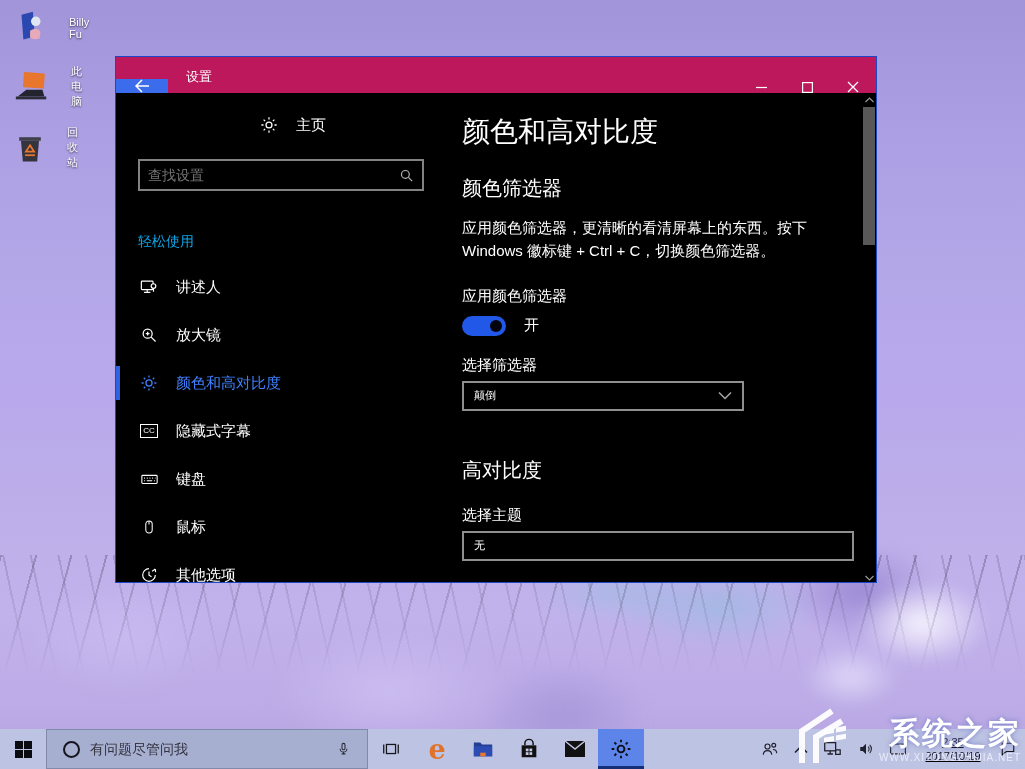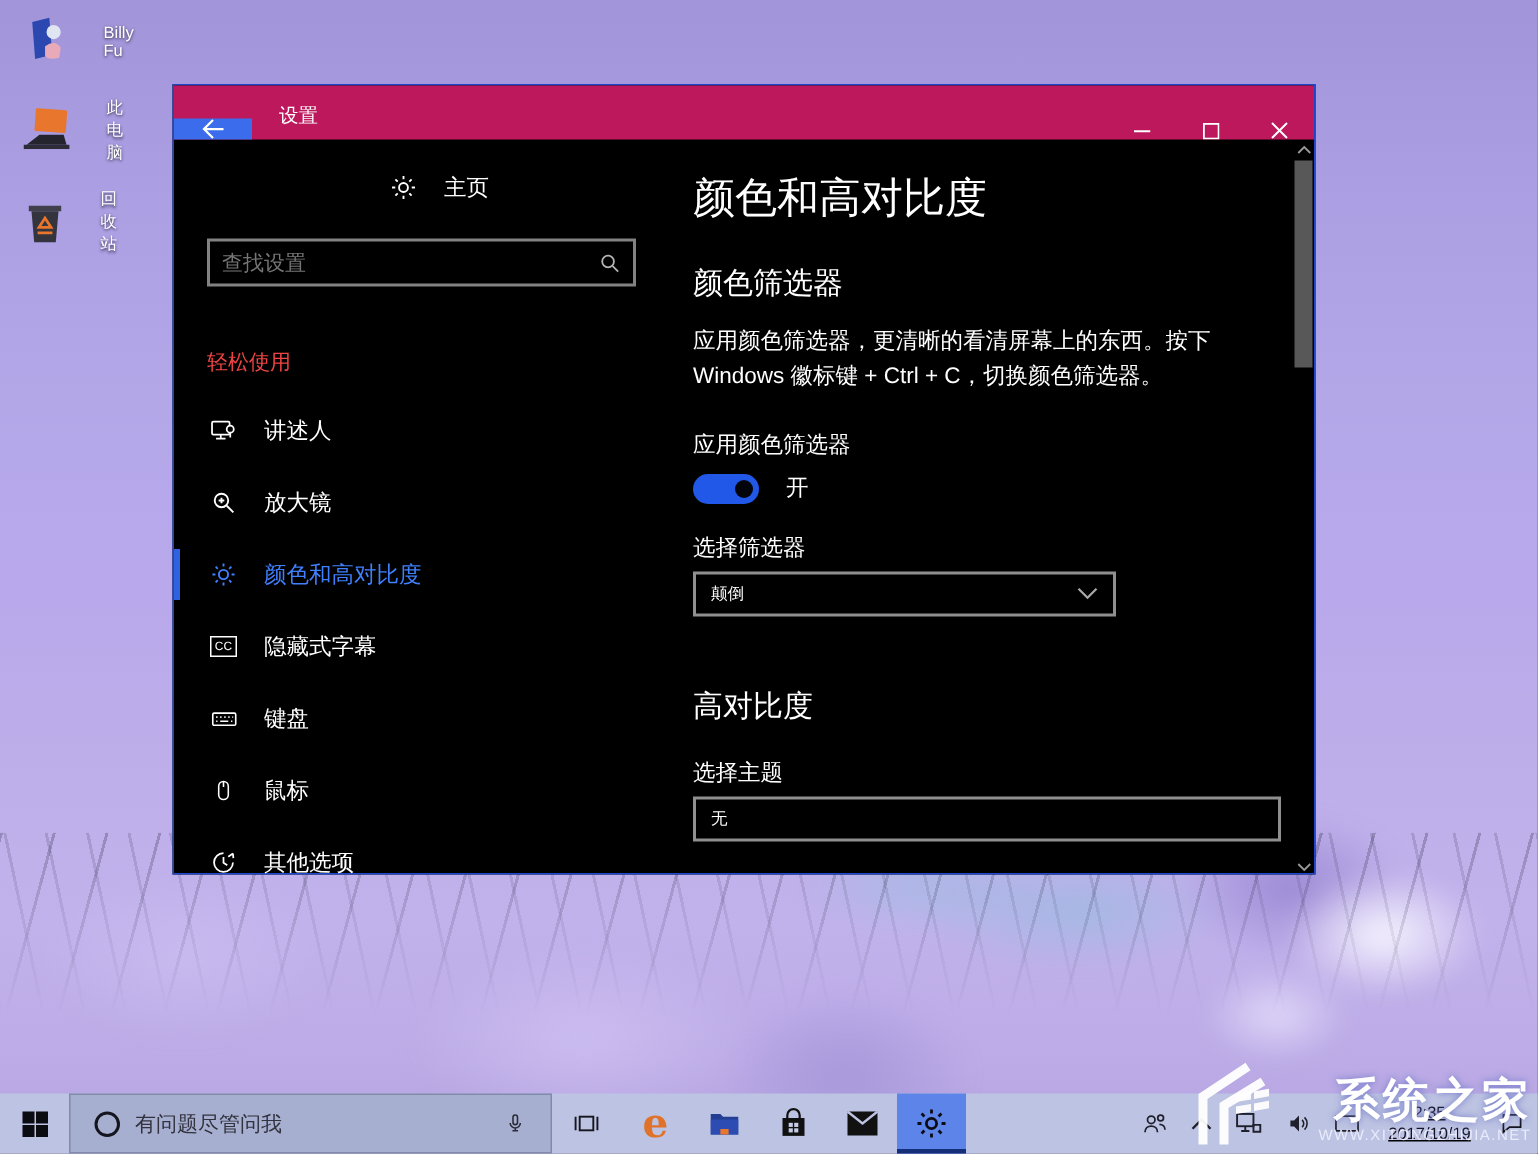--- a/index.html
+++ b/index.html
@@ -46,21 +46,21 @@
   .tb-btn { width:46px; display:flex; align-items:center; justify-content:center; }
   .win-body { display:flex; height:492px; }
 
   
   .sidebar { width:330px; padding-top:14px; flex:none; }
   .home-row { display:flex; align-items:center; gap:16px; padding-left:22px; height:36px; font-size:15px;justify-content:center; }
   .searchbox { margin:16px 22px 0 22px; height:32px; border:2px solid #828282;
     display:flex; align-items:center; padding:0 8px; }
   .searchbox input { flex:1; background:transparent; border:none; outline:none;
     color:#cfcfcf; font-size:14px; font-family:inherit; }
-  .side-section { margin:42px 0 0 22px; color:#ef4444; font-size:14px; }
+  .side-section { margin:42px 0 0 22px; color:#0ea5e9; font-size:14px; }
   .nav-list { margin-top:12px; }
   .nav-item { position:relative; height:48px; display:flex; align-items:center;
     gap:16px; padding-left:22px; font-size:15px; color:#fff; cursor:default; }
   .nav-item.selected { color:#4080ff; }
   .nav-item.selected::before { content:""; position:absolute; left:0; top:7px; bottom:7px;
     width:4px; background:#2e62e0; }
   .nav-icon { width:22px; display:flex; justify-content:center; }
   .cc-box { border:1px solid #fff; font-size:8px; line-height:10px; padding:1px 2px; color:#fff; }
 
   

